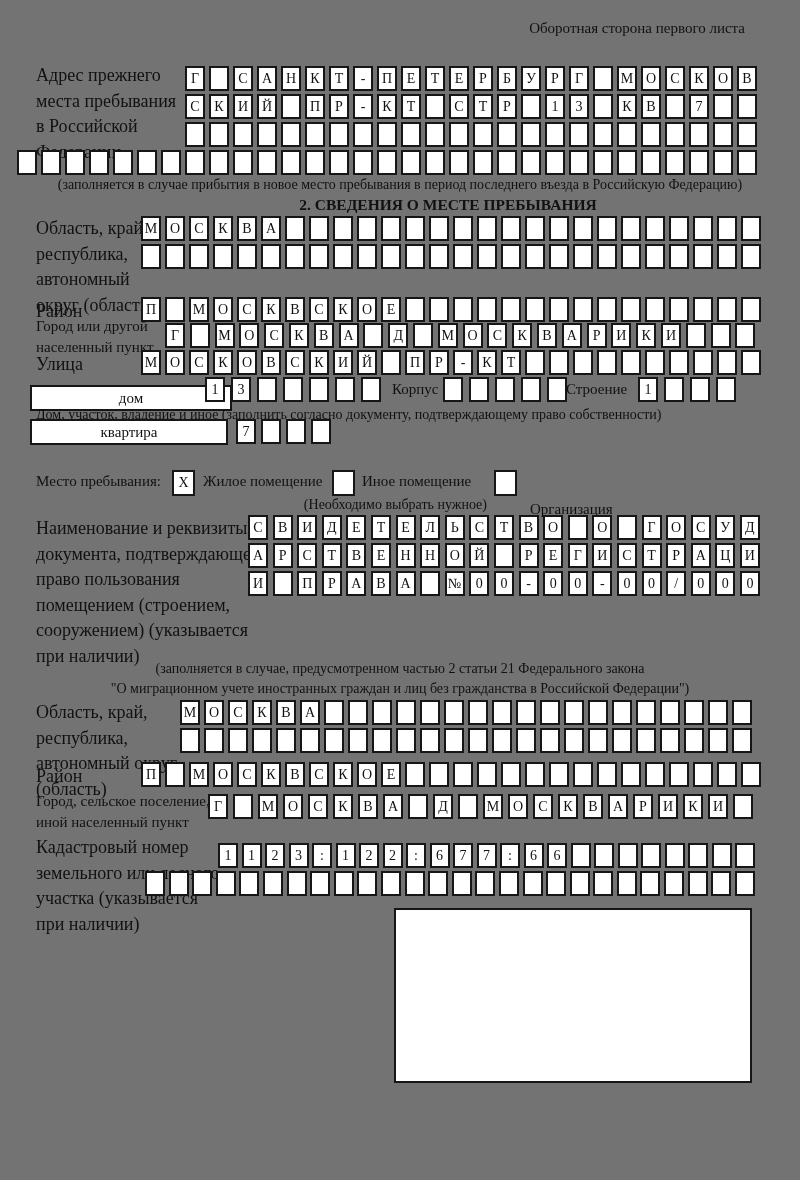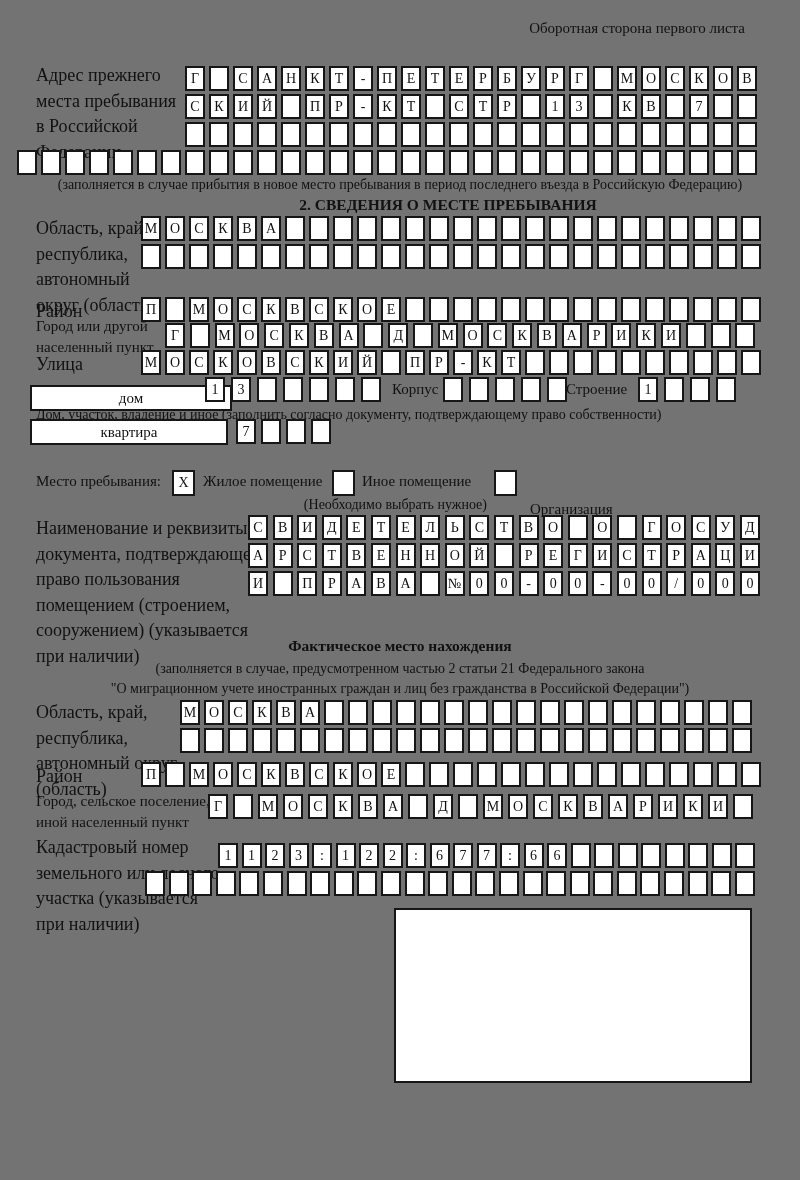--- a/index.html
+++ b/index.html
@@ -411,21 +411,20 @@
       <div class="cell">0</div>
       <div class="cell">-</div>
       <div class="cell">0</div>
       <div class="cell">0</div>
       <div class="cell">/</div>
       <div class="cell">0</div>
       <div class="cell">0</div>
       <div class="cell">0</div>
     </div>
 
-  <div class="abs title center" style="top:637px;">Фактическое место нахождения</div>
   <div class="abs cap center" style="top:661px;">(заполняется в случае, предусмотренном частью 2 статьи 21 Федерального закона</div>
   <div class="abs cap center" style="top:681px;">"О миграционном учете иностранных граждан и лиц без гражданства в Российской Федерации")</div>
 
   <div class="abs lbl" style="top:700px;left:36px;">Область, край,
 республика,
 автономный округ
 (область)</div>
   <div class="abs boxrow g40" style="top:700px;left:180px;">
       <div class="cell">М</div>
       <div class="cell">О</div>

